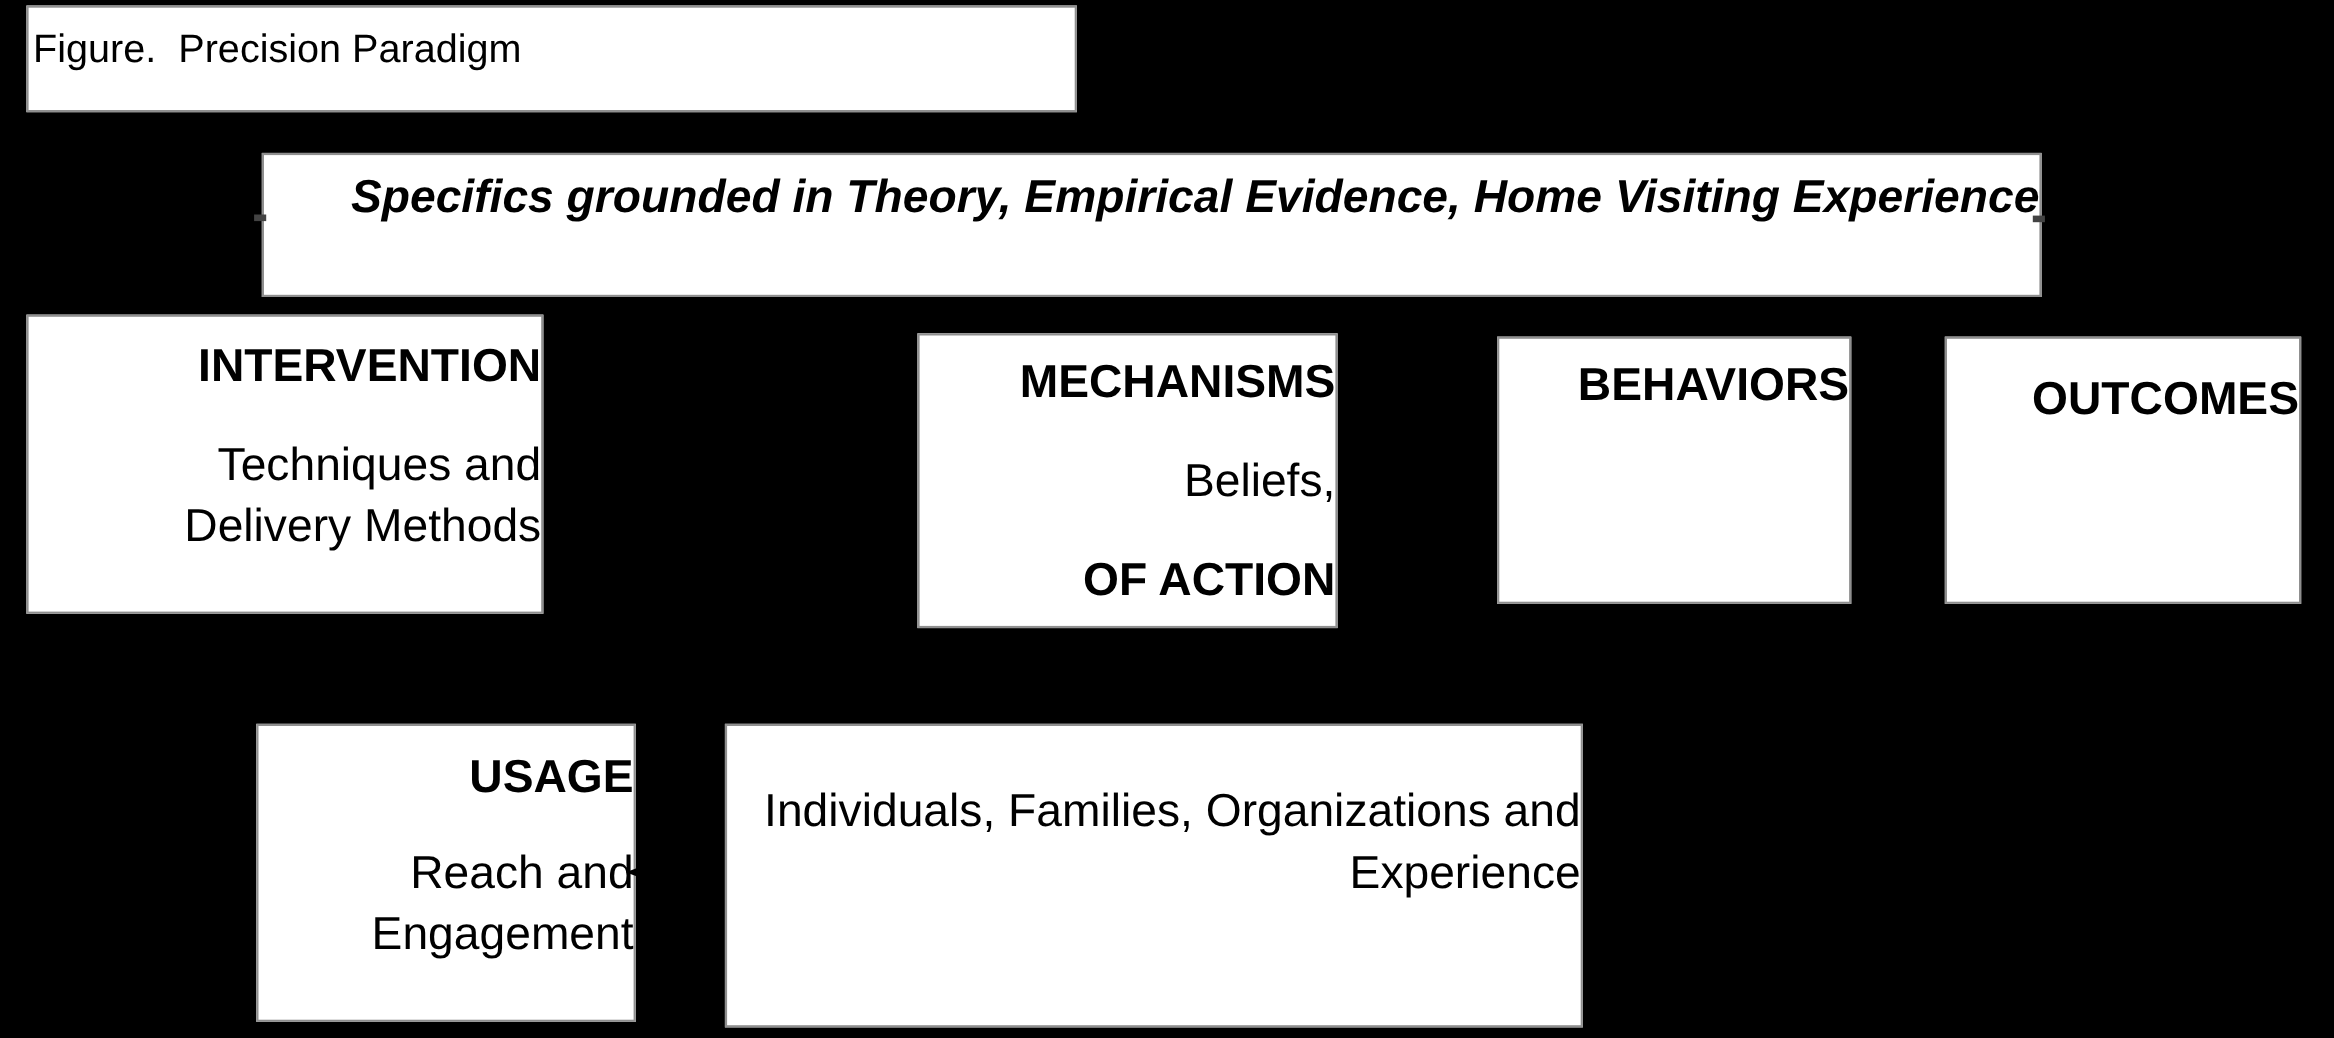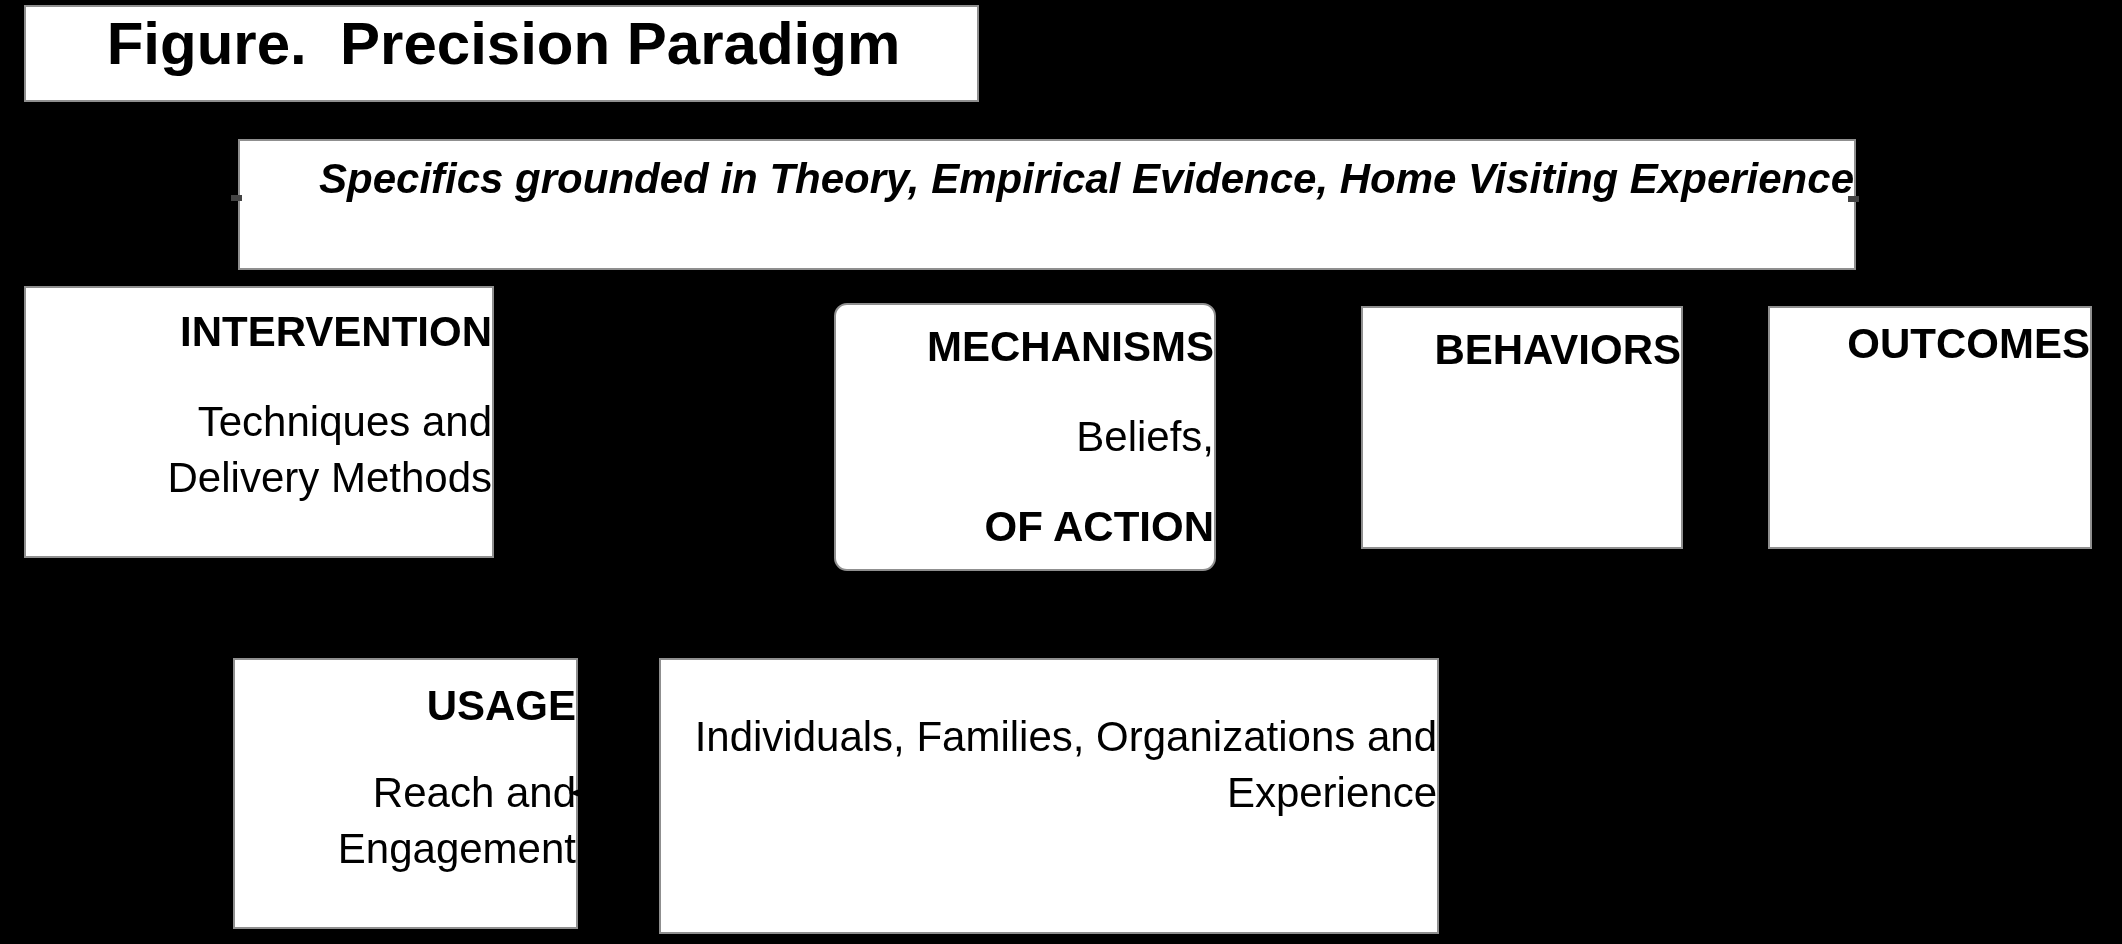--- a/index.html
+++ b/index.html
@@ -22,35 +22,35 @@
   .line { display: block; line-height: 56px; font-size: 42px; white-space: pre; }
   .hdr  { font-weight: 700; margin-left: 44px; }
   .body-block { margin-top: 34px; }
 
   
   .title-box {
     left: 24px; top: 5px; width: 955px; height: 97px;
     text-align: left;
     padding: 8px 0 0 4px;
   }
-  .title-box .line { font-size: 60px; line-height: 58px; font-weight: 700; text-align: center; }
+  .title-box .line { font-size: 36px; line-height: 58px; font-weight: 400; }
 
   
   .banner-box {
     left: 238px; top: 139px; width: 1618px; height: 131px;
     padding-top: 10px;
   }
   .banner-box .line { font-style: italic; font-weight: 700; }
 
   
   .intervention-box { left: 24px;   top: 286px; width: 470px; height: 272px; padding-top: 16px; }
-  .mechanisms-box   { left: 834px;  top: 303px; width: 382px; height: 268px; padding-top: 14px; border-radius: 13px; }
+  .mechanisms-box   { left: 834px;  top: 303px; width: 382px; height: 268px; padding-top: 14px; }
   .mechanisms-box .gap { margin-top: 34px; }
   .target-box       { left: 1361px; top: 306px; width: 322px; height: 243px; padding-top: 14px; }
-  .outcomes-box     { left: 1768px; top: 306px; width: 324px; height: 243px; padding-top: 8px; }
+  .outcomes-box     { left: 1768px; top: 306px; width: 324px; height: 243px; padding-top: 26px; }
 
   
   .usage-box   { left: 233px; top: 658px; width: 345px; height: 271px; padding-top: 18px; }
   .context-box { left: 659px; top: 658px; width: 780px; height: 276px; padding-top: 18px; }
   .usage-box .body-block, .context-box .body-block { margin-top: 31px; }
 
   
   .tick {
     position: absolute;
     width: 11px; height: 6px;

